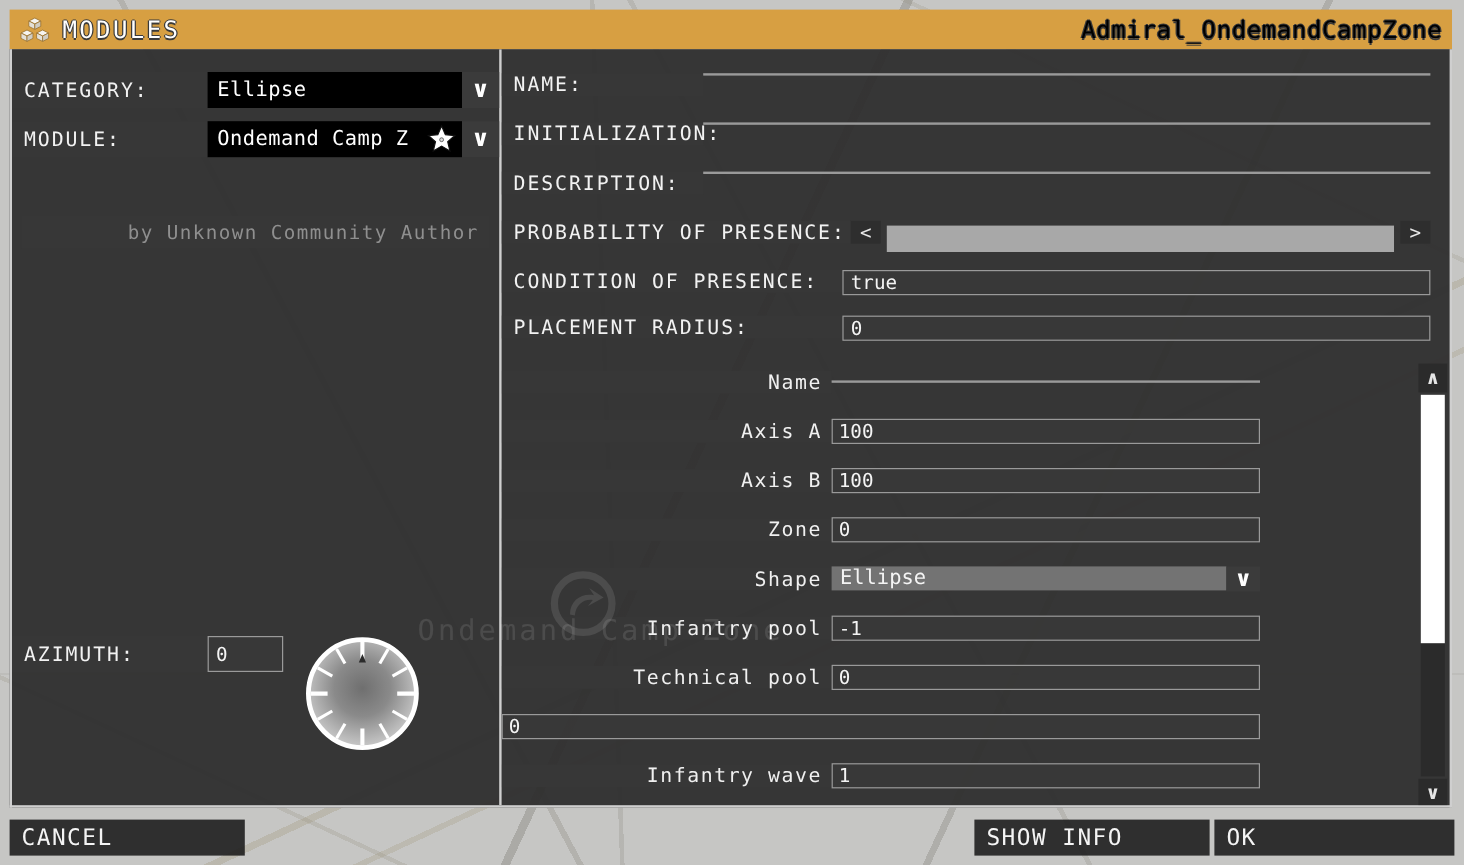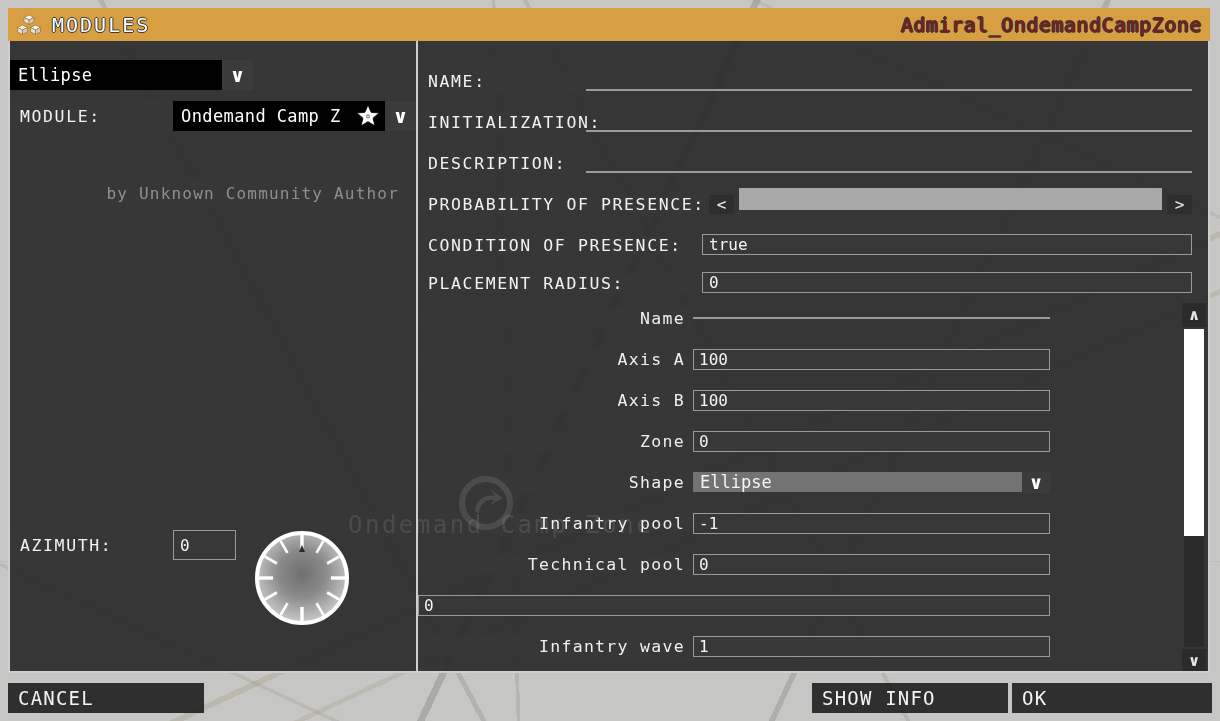--- a/index.html
+++ b/index.html
@@ -56,21 +56,21 @@
   }
   .modules-icon { width: 26px; height: 22px; display:block; }
   #title-text {
     font-size: 20px; letter-spacing: 2px; color: #fff;
     font-family: "DejaVu Sans Mono", monospace;
     text-shadow: -1px 0 #3a3a3a, 1px 0 #3a3a3a, 0 -1px #3a3a3a, 0 1px #3a3a3a;
     text-align: center;
   }
   #title-right {
     margin-left: auto; padding-right: 8px;
-    font-size: 20px; letter-spacing: .5px; color: #7f1d1d;
+    font-size: 20px; letter-spacing: .5px; color: #000000;
     font-family: "DejaVu Sans Mono", monospace;
     text-shadow: -1px 0 #3a3a3a, 1px 0 #3a3a3a, 0 -1px #3a3a3a, 0 1px #3a3a3a;
   }
 
   
   #body-area {
     position: absolute; left: 0; top: 33px;
     width: 1202px; height: 632px;
     background: rgba(45,45,45,.945);
     border-left: 2px solid #cfcfcf;
@@ -168,21 +168,21 @@
   #azimuth-row { left: 0; top: 489px; width: 230px; height: 30px; }
   #azimuth-row .lbl-chip { width: 163px; }
   #azimuth-row .input-box { width: 63px; }
 
   #azimuth-dial {
     position: absolute; left: 243px; top: 488px;
     width: 98px; height: 98px;
   }
 
   
-  .r-row { position: absolute; left: 0; height: 30px; display: flex; align-items: flex-end; }
+  .r-row { position: absolute; left: 0; height: 30px; display: flex; align-items: flex-start; }
   .r-label {
     background: #373737;
     display: flex; align-items: center;
     padding-left: 10px;
     font-family: "DejaVu Sans Mono", monospace;
     font-size: 16.5px; letter-spacing: 1.6px; color: #f2f2f2;
     white-space: nowrap;
   }
 
   #name-row   { top: 20px;  }
@@ -314,20 +314,21 @@
       <span id="title-text">MODULES</span>
     </div>
     <span id="title-right">Admiral_OndemandCampZone</span>
   </div>
 
   <div id="body-area">
 
     <div id="left-panel">
 
       <div class="row" id="cat-row">
+        <div class="lbl-chip big-label">CATEGORY:</div>
         <div class="black-box">
           <span>Ellipse</span>
         </div>
         <div class="caret-btn">∨</div>
       </div>
 
       <div class="row" id="mod-row">
         <div class="lbl-chip big-label">MODULE:</div>
         <div class="black-box">
           <span>Ondemand Camp Z</span>

